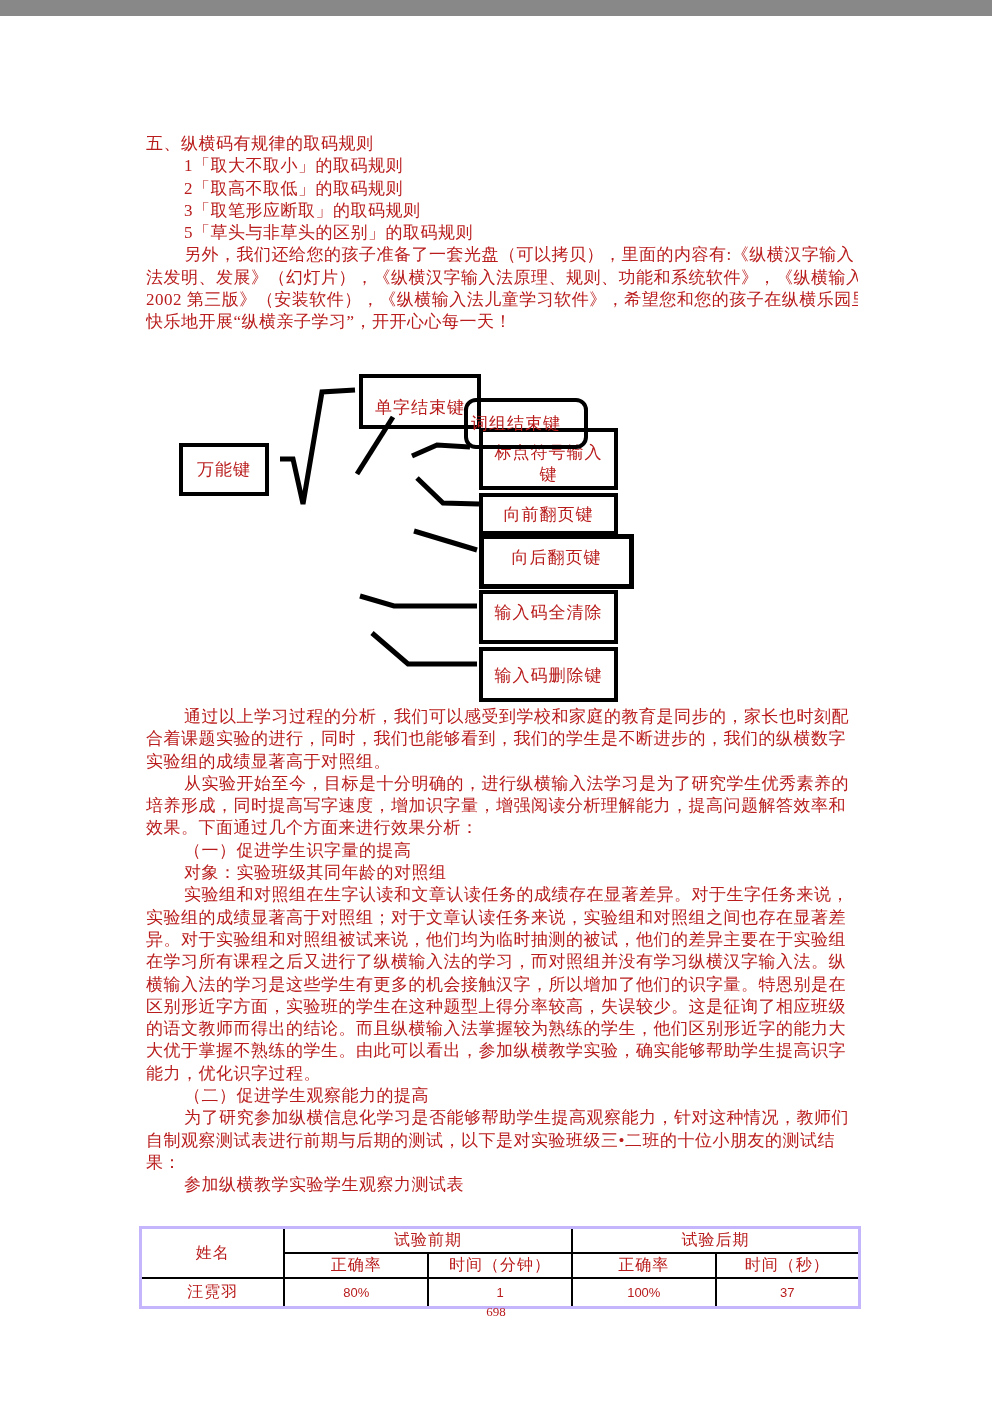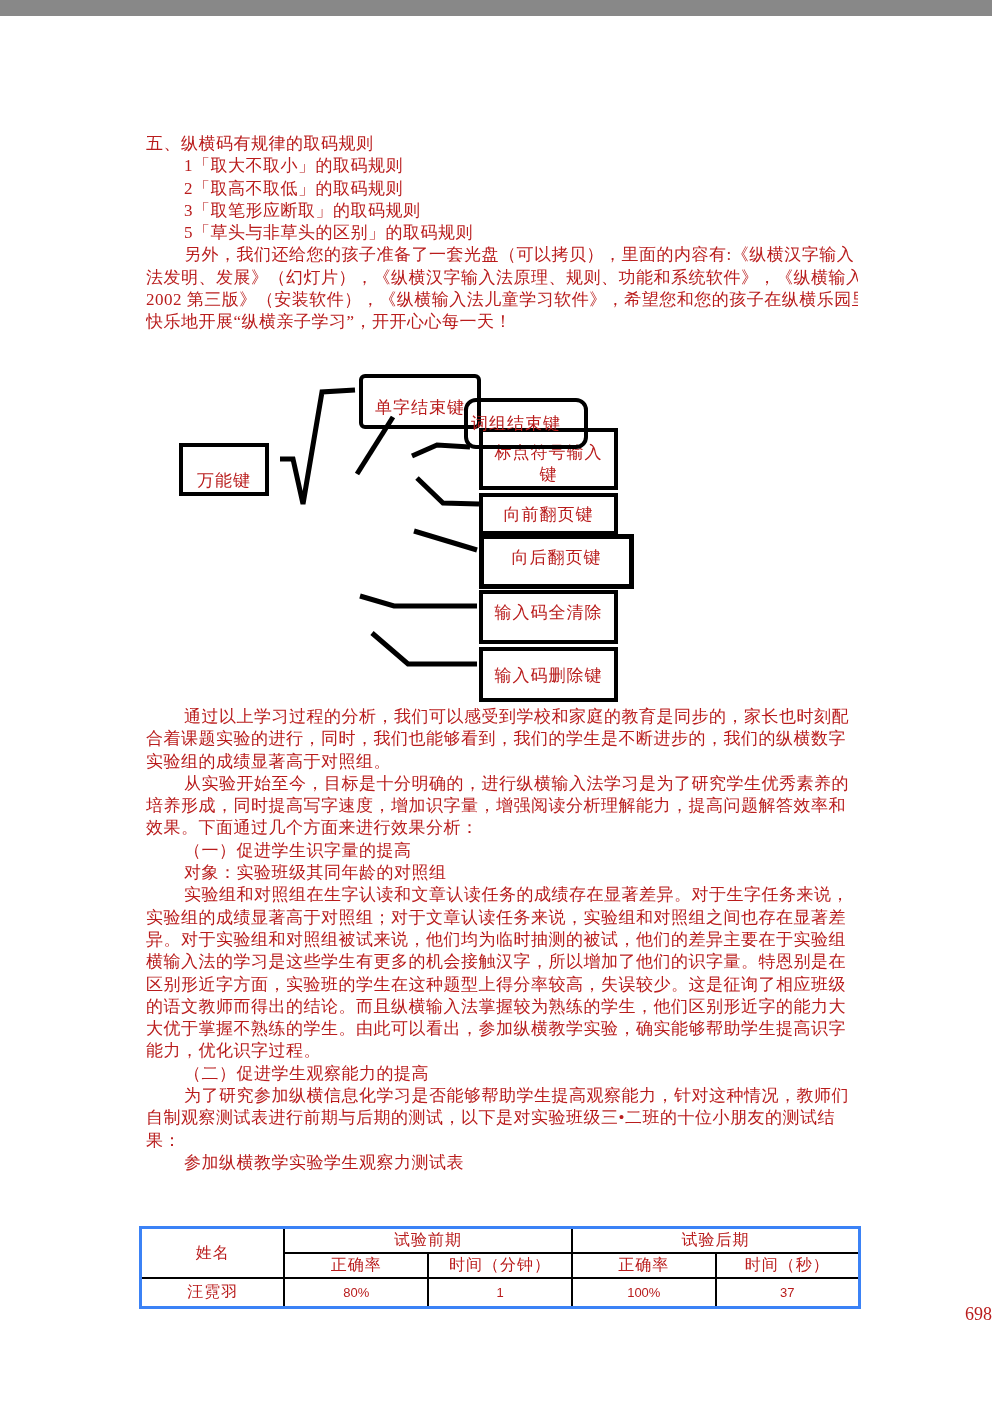--- a/index.html
+++ b/index.html
@@ -18,43 +18,43 @@
   }
   .tline.ind { padding-left:38px; }
 
   
   .dia-svg { position:absolute; left:0; top:0; width:992px; height:1403px; pointer-events:none; }
   .dbox {
     position:absolute; box-sizing:border-box; border:4px solid #000;
     background:transparent; font-size:17px; letter-spacing:1px;
     display:flex; align-items:center; justify-content:center; text-align:center;
   }
-  .b-wanneng  { left:179px; top:427px; width:90px;  height:53px;align-items:flex-end; }
-  .b-danzi    { left:359px; top:358px; width:122px; height:55px; padding-top:12px;border-radius:6px; }
+  .b-wanneng  { left:179px; top:427px; width:90px;  height:53px; }
+  .b-danzi    { left:359px; top:358px; width:122px; height:55px; padding-top:12px; }
   .b-cizu     { left:464px; top:382px; width:124px; height:51px; justify-content:flex-start; padding-left:3px;border-radius:12px; }
   .b-biaodian { left:479px; top:412px; width:139px; height:62px; line-height:22px; padding-top:9px; }
   .b-qianfan  { left:479px; top:477px; width:139px; height:42px; }
   .b-houfan   { left:479px; top:518px; width:155px; height:55px; border-width:5px; align-items:flex-start; padding-top:7px; }
   .b-quqing   { left:479px; top:574px; width:139px; height:54px; align-items:flex-start; padding-top:7px; }
   .b-shanchu  { left:479px; top:631px; width:139px; height:55px; align-items:flex-start; padding-top:13px; }
 
   
   .otable {
     position:absolute; left:139px; top:1210px; width:722px;
     border-collapse:collapse; table-layout:fixed;
-    border:3px solid #3b82f6; font-size:16px;
+    border:3px solid #c4b5fd; font-size:16px;
   }
   .otable td { border:2px solid #000; text-align:center; padding:0; letter-spacing:1px; }
   .otable .hrow1 td { height:23px; }
   .otable .hrow2 td { height:23px; }
   .otable .drow td  { height:27px; }
   .otable .num { font-family:"Liberation Sans","DejaVu Sans",sans-serif; font-size:13px; letter-spacing:0; }
   .pageno {
-    position:absolute; left:0; right:0; top:1288px; text-align:right;
-    font-size:18px; font-family:"Liberation Serif","DejaVu Serif",serif;
+    position:absolute; left:0; right:0; top:1288px; text-align:center;
+    font-size:13px; font-family:"Liberation Serif","DejaVu Serif",serif;
   }
 </style>
 </head>
 <body>
 
 <div class="page">
 
   <div class="textblock tb-top">
       <div class="tline">五、纵横码有规律的取码规则</div>
       <div class="tline ind">1「取大不取小」的取码规则</div>
@@ -112,20 +112,21 @@
       <div class="tline">合着课题实验的进行，同时，我们也能够看到，我们的学生是不断进步的，我们的纵横数字</div>
       <div class="tline">实验组的成绩显著高于对照组。</div>
       <div class="tline ind">从实验开始至今，目标是十分明确的，进行纵横输入法学习是为了研究学生优秀素养的</div>
       <div class="tline">培养形成，同时提高写字速度，增加识字量，增强阅读分析理解能力，提高问题解答效率和</div>
       <div class="tline">效果。下面通过几个方面来进行效果分析：</div>
       <div class="tline ind">（一）促进学生识字量的提高</div>
       <div class="tline ind">对象：实验班级其同年龄的对照组</div>
       <div class="tline ind">实验组和对照组在生字认读和文章认读任务的成绩存在显著差异。对于生字任务来说，</div>
       <div class="tline">实验组的成绩显著高于对照组；对于文章认读任务来说，实验组和对照组之间也存在显著差</div>
       <div class="tline">异。对于实验组和对照组被试来说，他们均为临时抽测的被试，他们的差异主要在于实验组</div>
+      <div class="tline">在学习所有课程之后又进行了纵横输入法的学习，而对照组并没有学习纵横汉字输入法。纵</div>
       <div class="tline">横输入法的学习是这些学生有更多的机会接触汉字，所以增加了他们的识字量。特恩别是在</div>
       <div class="tline">区别形近字方面，实验班的学生在这种题型上得分率较高，失误较少。这是征询了相应班级</div>
       <div class="tline">的语文教师而得出的结论。而且纵横输入法掌握较为熟练的学生，他们区别形近字的能力大</div>
       <div class="tline">大优于掌握不熟练的学生。由此可以看出，参加纵横教学实验，确实能够帮助学生提高识字</div>
       <div class="tline">能力，优化识字过程。</div>
       <div class="tline ind">（二）促进学生观察能力的提高</div>
       <div class="tline ind">为了研究参加纵横信息化学习是否能够帮助学生提高观察能力，针对这种情况，教师们</div>
       <div class="tline">自制观察测试表进行前期与后期的测试，以下是对实验班级三•二班的十位小朋友的测试结</div>
       <div class="tline">果：</div>
       <div class="tline ind">参加纵横教学实验学生观察力测试表</div>

